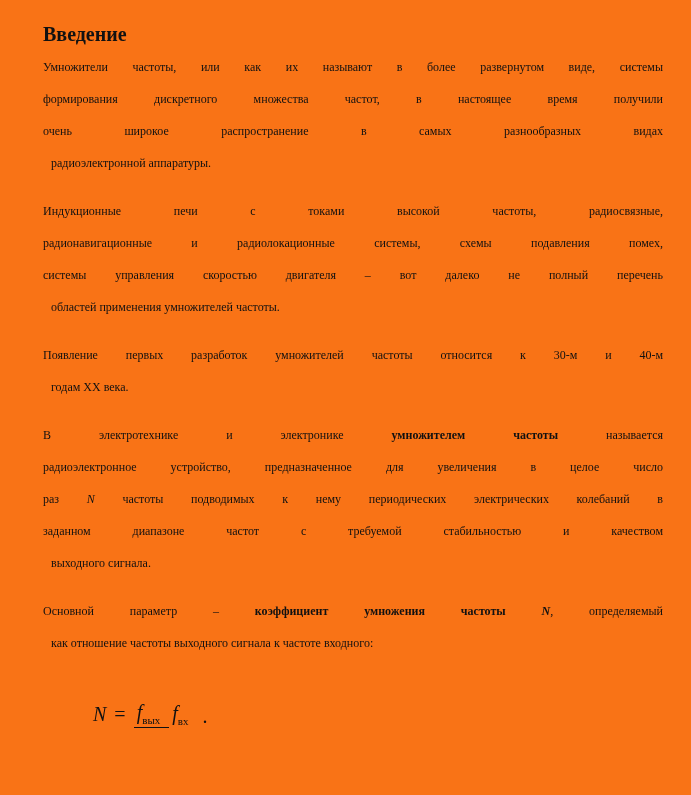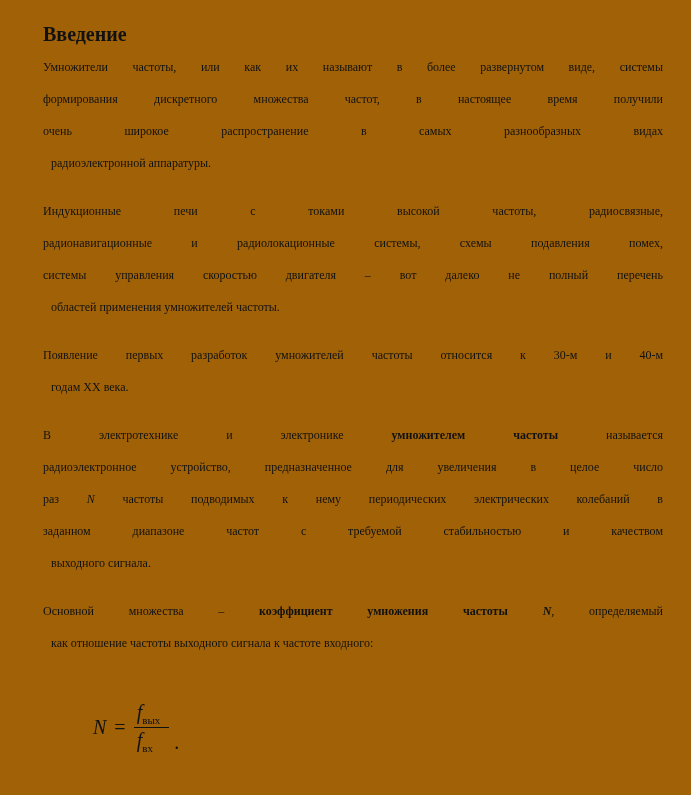--- a/index.html
+++ b/index.html
@@ -7,21 +7,21 @@
     width: 691px;
     height: 795px;
     background: #ffffff;
     overflow: hidden;
   }
   .page {
     box-sizing: border-box;
     width: 691px;
     height: 795px;
     padding: 20px 28px 0 43px;
-    background: #a16207;
+    background: #f97316;
     color: #111111;
     font-family: "Liberation Serif", "DejaVu Serif", serif;
   }
   .heading {
     font-size: 20px;
     line-height: 28px;
     font-weight: bold;
     margin: 0 0 3px 0;
   }
   .para {
@@ -44,21 +44,21 @@
   .run.bi { font-weight: bold; font-style: italic; }
 
   .formula-block {
     display: flex;
     align-items: center;
     margin: 42px 0 0 50px;
     font-size: 20px;
   }
   .f-var { font-style: italic; }
   .f-eq  { margin: 0 8px; font-style: normal; }
-  .frac  { display: inline-flex; flex-direction: column; }
+  .frac  { display: inline-flex; flex-direction: row; }
   .frac .num {
     display: block;
     border-bottom: 1.3px solid #111111;
     padding: 0 9px 1px 3px;
   }
   .frac .den {
     display: block;
     padding: 1px 9px 0 3px;
   }
   .f-symbol { font-style: italic; }
@@ -98,21 +98,21 @@
         <span class="line last"><span class="run n">годам XX века.</span></span>
       </p>
       <p class="para">
         <span class="line"><span class="run n">В электротехнике и электронике </span><span class="run b">умножителем частоты</span><span class="run n"> называется</span></span>
         <span class="line"><span class="run n">радиоэлектронное устройство, предназначенное для увеличения в целое число</span></span>
         <span class="line"><span class="run n">раз </span><span class="run i">N</span><span class="run n"> частоты подводимых к нему периодических электрических колебаний в</span></span>
         <span class="line"><span class="run n">заданном диапазоне частот с требуемой стабильностью и качеством</span></span>
         <span class="line last"><span class="run n">выходного сигнала.</span></span>
       </p>
       <p class="para">
-        <span class="line"><span class="run n">Основной множества – </span><span class="run b">коэффициент умножения частоты </span><span class="run bi">N</span><span class="run n">, определяемый</span></span>
+        <span class="line"><span class="run n">Основной параметр – </span><span class="run b">коэффициент умножения частоты </span><span class="run bi">N</span><span class="run n">, определяемый</span></span>
         <span class="line last"><span class="run n">как отношение частоты выходного сигнала к частоте входного:</span></span>
       </p>
     </div>
 
   <div class="formula-block">
     <span class="f-var">N</span>
     <span class="f-eq">=</span>
     <span class="frac">
       <span class="num"><span class="f-symbol">f</span><sub class="f-sub">вых</sub></span>
       <span class="den"><span class="f-symbol">f</span><sub class="f-sub">вх</sub></span>

